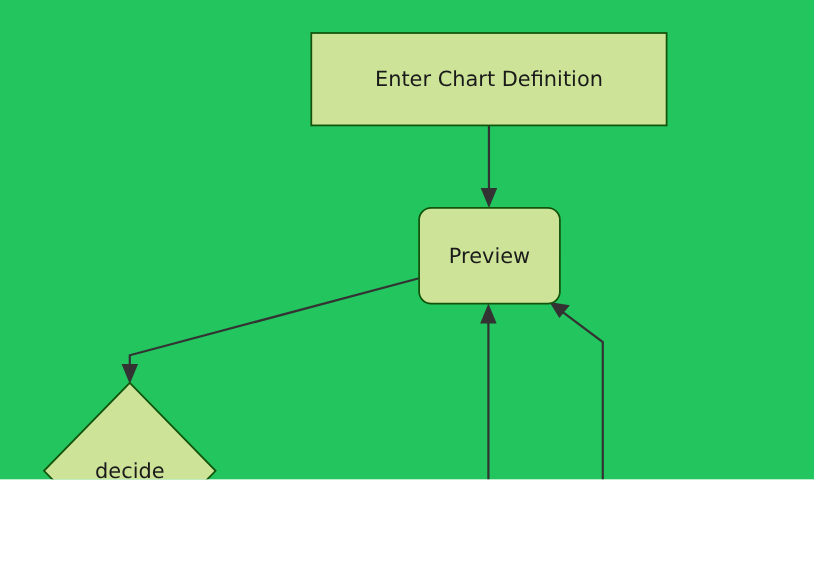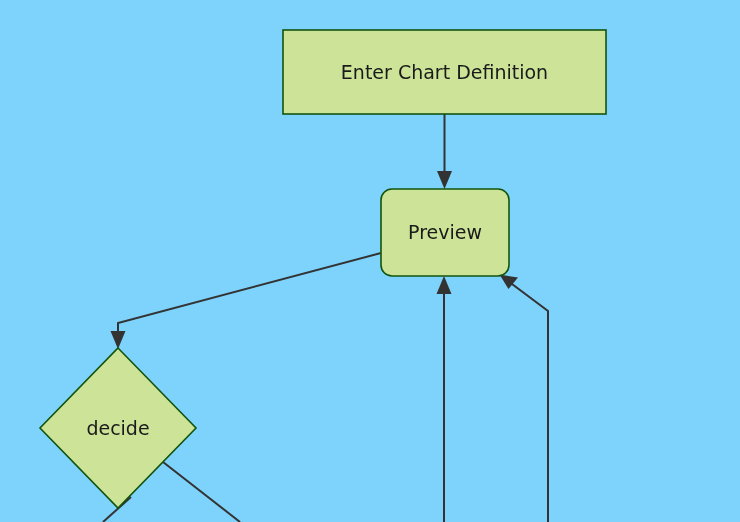--- a/index.html
+++ b/index.html
@@ -6,22 +6,22 @@
     margin: 0;
     padding: 0;
     background: #ffffff;
   }
   body {
     font-family: "DejaVu Sans", "Liberation Sans", sans-serif;
   }
   #canvas {
     position: relative;
     width: 740px;
-    height: 522px;
-    background: #7dd3fc;
+    height: 436px;
+    background: #22c55e;
     overflow: hidden;
   }
   #flow-svg {
     position: absolute;
     left: 0;
     top: 0;
     width: 740px;
     height: 522px;
   }
   .node-shape {

